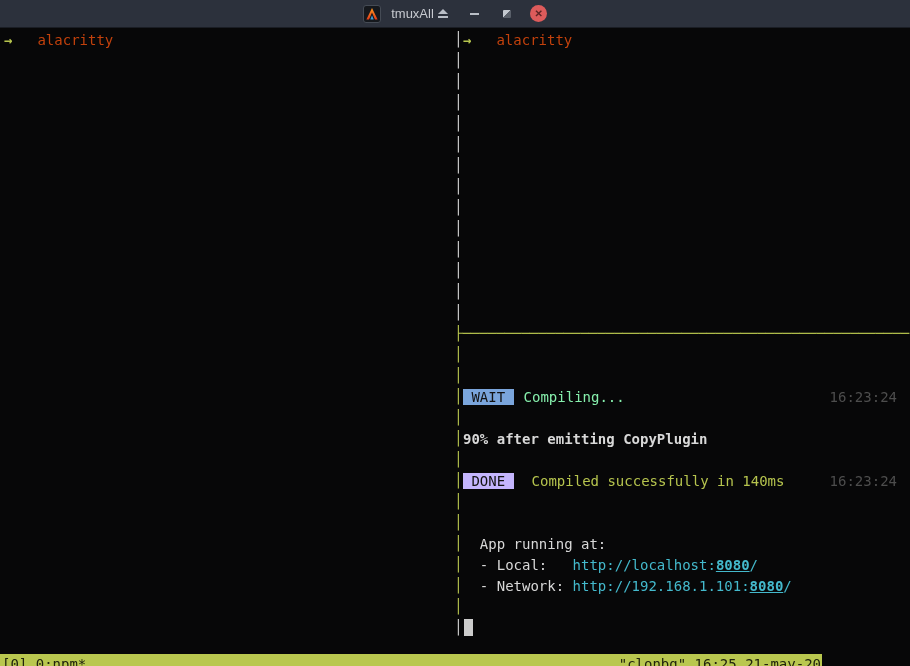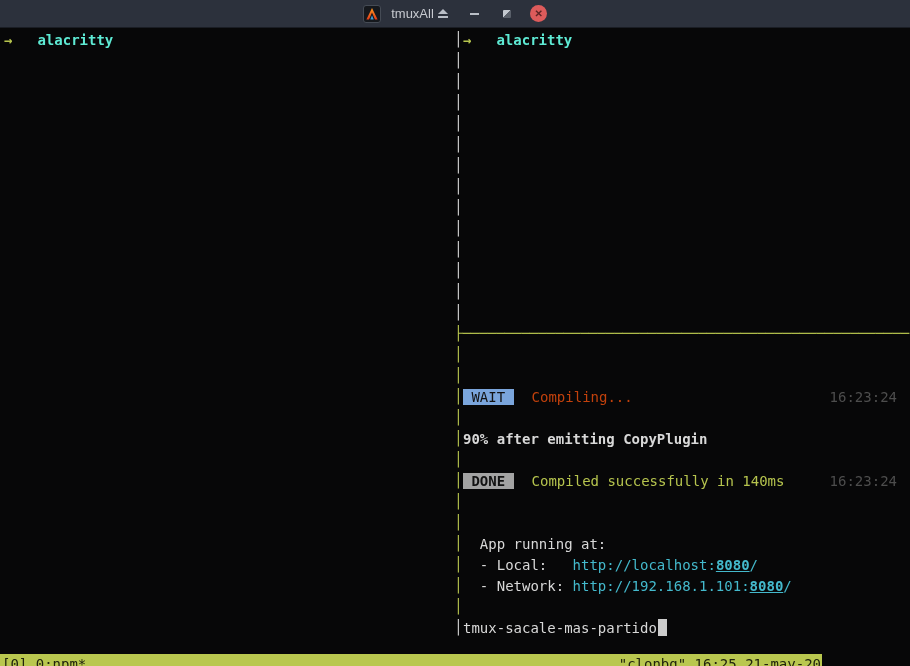--- a/index.html
+++ b/index.html
@@ -36,24 +36,24 @@
     font-size:14px; color:#d8d8d8; overflow:hidden;
   }
   .line { height:21px; display:flex; align-items:center; white-space:pre; }
   .pane-left  { position:absolute; top:0; left:0; width:454px; height:100%; padding-left:4px; }
   .pane-right { position:absolute; top:0; left:463px; width:447px; height:100%; padding-right:13px; }
   .border-col { position:absolute; top:0; left:454px; width:10px; height:100%; overflow:visible; }
   .bline { height:21px; white-space:pre; line-height:21px; }
   .b-white { color:#d2d2d2; }
   .b-green { color:#b6c44e; }
   .arrow { color:#b6c44e; font-weight:bold; margin-right:25px; }
-  .dir { color:#5eead4; font-weight:bold; }
+  .dir { color:#c2410c; font-weight:normal; }
   .badge-wait { background:#7aa5dc; color:#121212; }
-  .badge-done { background:#a3a3a3; color:#121212;font-weight:bold; }
-  .msg-blue  { color:#c2410c; margin-left:18px; }
+  .badge-done { background:#c4b5fd; color:#121212; }
+  .msg-blue  { color:#86efac; margin-left:10px; }
   .msg-green { color:#b6c44e; margin-left:18px; }
   .timestamp { color:#4d4d4d; margin-left:auto; }
   .bold-white { font-weight:bold; color:#d8d8d8; }
   .plain { color:#d8d8d8; }
   .url { color:#44b9cc; }
   .url-b { color:#44b9cc; font-weight:bold;text-decoration:underline; }
   .cursor-block { display:inline-block; width:9px; height:17px; background:#cccccc; margin-left:1px; }
   
   .statusbar {
     position:absolute; top:654px; left:0; width:822px; height:21px;
@@ -191,21 +191,21 @@
       <div class="line">
         <span class="plain">  - Local:   </span><span class="url">http://localhost:</span><span class="url-b">8080</span><span class="url">/</span>
       </div>
 
       <div class="line">
         <span class="plain">  - Network: </span><span class="url">http://192.168.1.101:</span><span class="url-b">8080</span><span class="url">/</span>
       </div>
       <div class="line"></div>
 
       <div class="line">
-        <span class="plain">tmux-sacale-mas-partido</span><span class="cursor-block"></span>
+        <span class="cursor-block"></span>
       </div>
     </div>
   </div>
 
   <div class="statusbar">
     <span>[0] 0:npm*</span>
     <span>"clonbg" 16:25 21-may-20</span>
   </div>
 
 </div>

